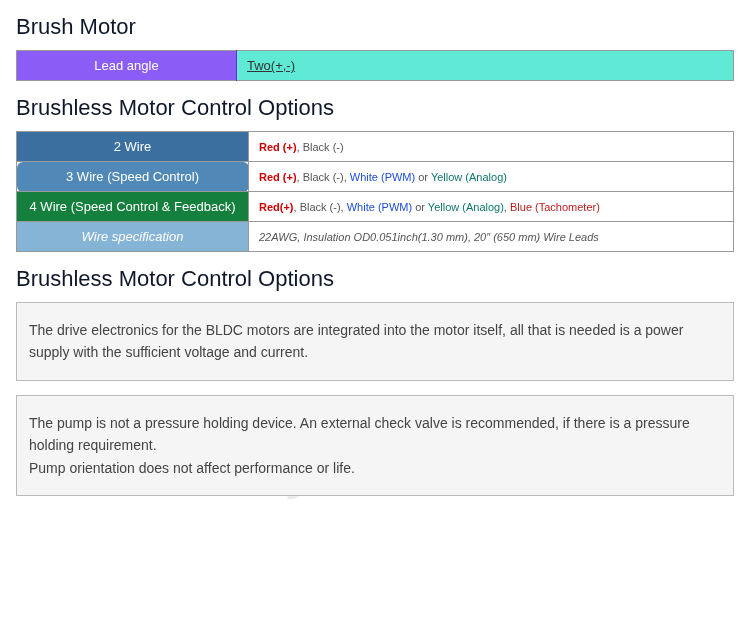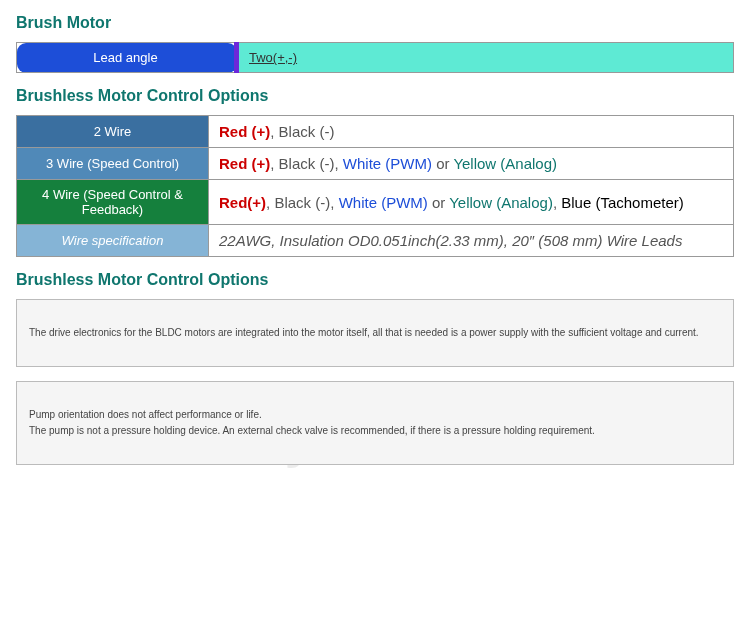--- a/index.html
+++ b/index.html
@@ -34,23 +34,23 @@
       letter-spacing: 2px;
     }
 
     .content {
       position: relative;
       z-index: 1;
     }
 
     
     .section-title {
-      font-size: 16px;
-      font-weight: bold;
-      color: #0f766e;
+      font-size: 22px;
+      font-weight: normal;
+      color: #0f172a;
       margin-bottom: 8px;
       margin-top: 14px;
       padding-bottom: 2px;
     }
 
     .section-title.first {
       margin-top: 4px;
     }
 
     
@@ -68,27 +68,26 @@
     .spec-table tr:last-child {
       border-bottom: none;
     }
 
     .spec-table td {
       padding: 7px 10px;
       vertical-align: middle;
     }
 
     .spec-table td.label-cell {
-      background-color: #1d4ed8;
+      background-color: #8b5cf6;
       color: #fff;
       font-weight: normal;
       width: 220px;
       text-align: center;
-      border-right: 5px solid #6d28d9;
-      border-radius: 9px;
+      border-right: 1px solid #6d28d9;
     }
 
     .spec-table td.value-cell {
       background-color: #5eead4;
       color: #333;
       text-decoration: underline;
     }
 
     
     .bldc-table {
@@ -107,53 +106,53 @@
       font-style: italic;
     }
 
     .bldc-table td {
       padding: 7px 10px;
       vertical-align: middle;
     }
 
     .bldc-table td.label-cell {
       color: #fff;
-      width: 192px;
+      width: 232px;
       text-align: center;
       border-right: 1px solid #999;
       font-weight: normal;
     }
 
     .bldc-table td.value-cell {
       background-color: #fff;
       color: #555;
-      font-size: 15px;
+      font-size: 11px;
     }
 
     .row-blue-dark td.label-cell { background-color: #3a6fa0; }
-    .row-blue-mid td.label-cell { background-color: #5089b8; }
+    .row-blue-mid td.label-cell { background-color: #5089b8; border-radius: 6px; }
     .row-blue-light td.label-cell { background-color: #15803d; }
     .row-blue-lighter td.label-cell { background-color: #85b4d6; }
 
     
     .info-box {
       border: 1px solid #bbb;
       background: #f5f5f5;
-      padding: 25px 12px;
+      padding: 16px 12px;
       margin-bottom: 14px;
-      font-size: 10px;
+      font-size: 14px;
       color: #444;
       line-height: 1.6;
     }
 
     
     .red { color: #cc0000; font-weight: bold; }
     .white-label { color: #1d4ed8; }
     .yellow { color: #0f766e; }
-    .blue-text { color: #000000; }
+    .blue-text { color: #b91c1c; }
   </style>
 </head>
 <body>
 
 <div class="page-wrapper">
   <div class="content">
 
     <h2 class="section-title first">Brush Motor</h2>
 
     <table class="spec-table">
@@ -182,33 +181,33 @@
           </td>
         </tr>
         <tr class="row-blue-light">
           <td class="label-cell">4 Wire (Speed Control &amp; Feedback)</td>
           <td class="value-cell">
             <span class="red">Red(+)</span>, <span>Black (-)</span>, <span class="white-label">White (PWM)</span> or <span class="yellow">Yellow (Analog)</span>, <span class="blue-text">Blue (Tachometer)</span>
           </td>
         </tr>
         <tr class="row-blue-lighter">
           <td class="label-cell">Wire specification</td>
-          <td class="value-cell">22AWG, Insulation OD0.051inch(2.33 mm), 20″ (508 mm) Wire Leads</td>
+          <td class="value-cell">22AWG, Insulation OD0.051inch(1.30 mm), 20″ (650 mm) Wire Leads</td>
         </tr>
       </tbody>
     </table>
 
     <h2 class="section-title">Brushless Motor Control Options</h2>
 
     <div class="info-box">
       <p>The drive electronics for the BLDC motors are integrated into the motor itself, all that is needed is a power supply with the sufficient voltage and current.</p>
     </div>
 
 
     <div class="info-box">
+      <p>The pump is not a pressure holding device. An external check valve is recommended, if there is a pressure holding requirement.</p>
       <p>Pump orientation does not affect performance or life.</p>
-      <p>The pump is not a pressure holding device. An external check valve is recommended, if there is a pressure holding requirement.</p>
     </div>
 
   </div>
 
   <div class="watermark">www.ywfluid.com</div>
 </div>
 
 </body></html>

